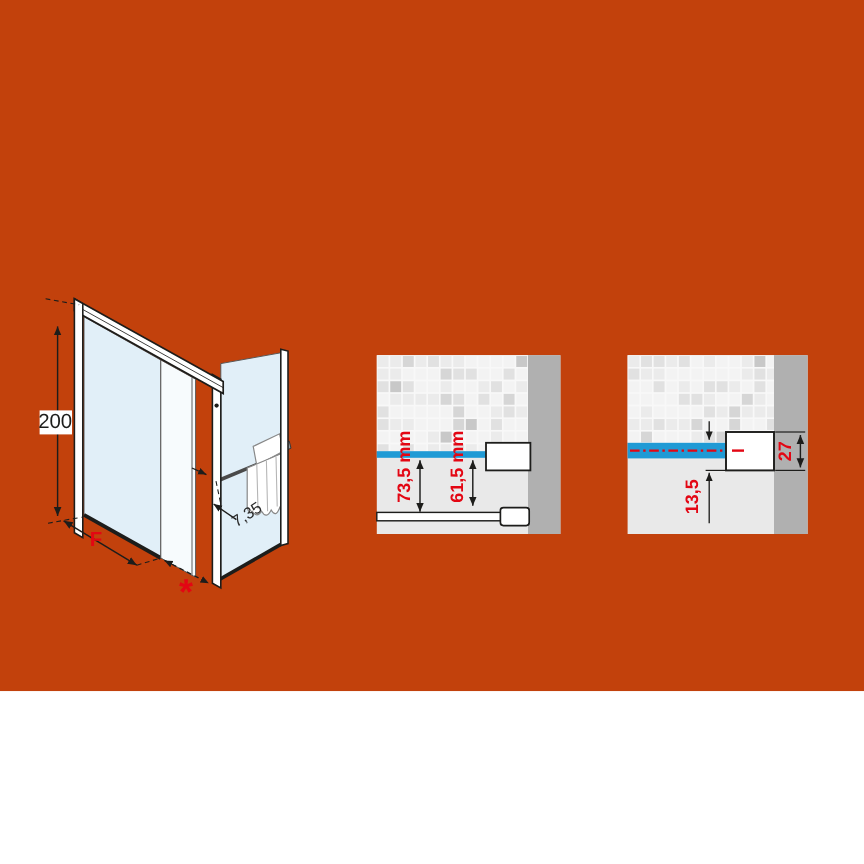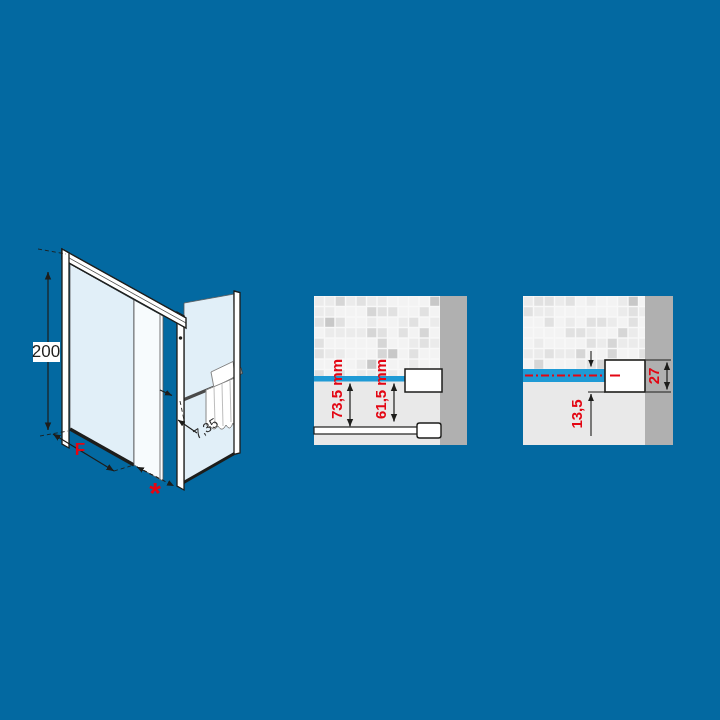--- a/index.html
+++ b/index.html
@@ -1,16 +1,16 @@
 <!DOCTYPE html>
 <html><head>
 <meta charset="utf-8">
 <style>
   html,body{margin:0;padding:0;background:#ffffff;}
-  .stage{position:relative;width:720px;height:720px;background:#0369a1;overflow:hidden;
+  .stage{position:relative;width:720px;height:576px;background:#c2410c;overflow:hidden;
          font-family:"Liberation Sans",sans-serif;}
   svg{position:absolute;left:0;top:0;}
   text{font-family:"Liberation Sans",sans-serif;}
   .dim-black{fill:#1d1d1b;font-size:17px;}
   .dim-small{fill:#2a2a2a;font-size:13.5px;}
   .dim-red{fill:#e30613;font-weight:bold;font-size:15px;}
   .dim-red-big{fill:#e30613;font-weight:bold;font-size:17px;}
   .dim-star{fill:#e30613;font-weight:bold;font-size:30px;}
   .dash{stroke:#1d1d1b;stroke-width:0.9;stroke-dasharray:4 3;fill:none;}
   .dimline{stroke:#1d1d1b;stroke-width:1.2;fill:none;}

